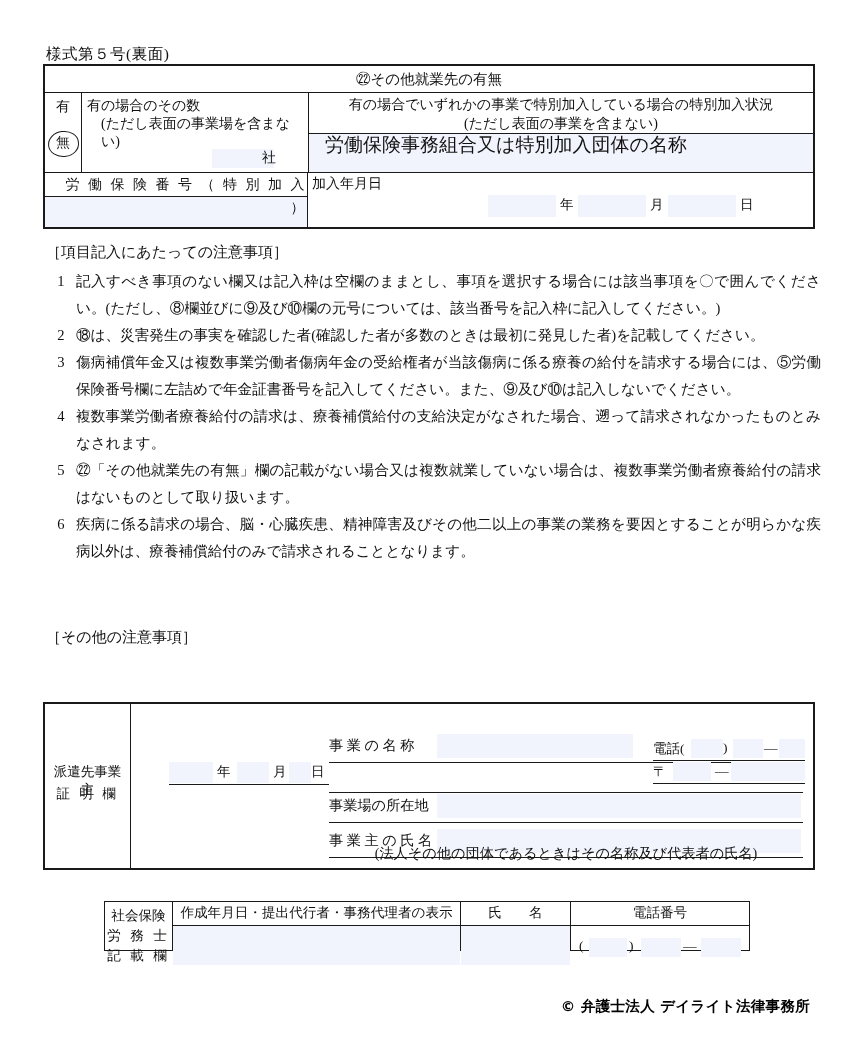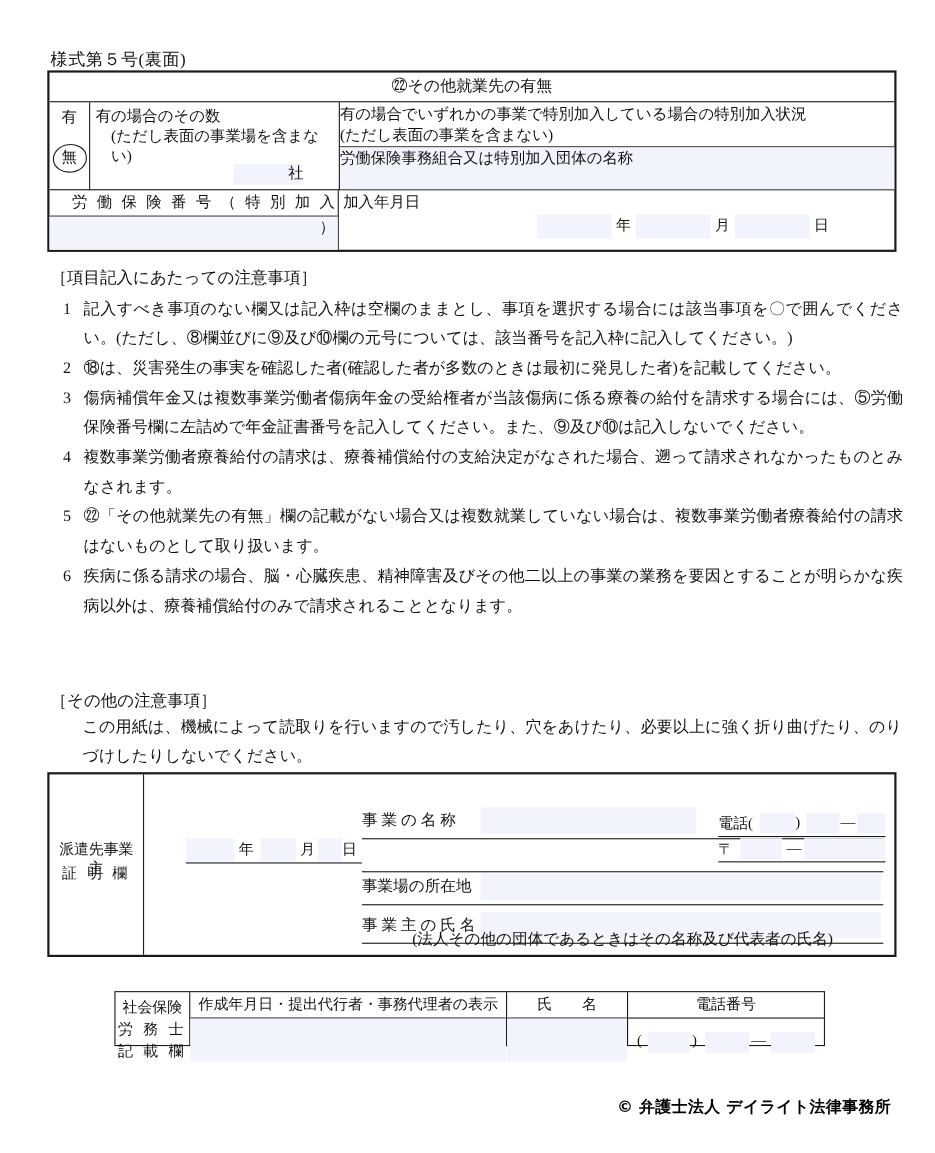--- a/index.html
+++ b/index.html
@@ -110,30 +110,31 @@
     top: 0;
     font-size: 14px;
   }
 
   .c-right {
     flex: 1;
     border-bottom: 1.4px solid #1a1a1a;
     box-sizing: border-box;
   }
   .c-right .ttl {
+    text-align: center;
     font-size: 14px;
     line-height: 19px;
     padding-top: 2px;
     border-bottom: 1.2px solid #1a1a1a;
   }
   .c-right .org {
-    font-size: 14px;
+    font-size: 19px;
     height: 22px;
     line-height: 21px;
-    padding-left: 0;
+    padding-left: 16px;
   }
   .c-right .orgfill {
     height: 16px;
   }
 
   .r3 { display: flex; }
   .c-rhn {
     width: 263px;
     border-right: 1.6px solid #1a1a1a;
     box-sizing: border-box;
@@ -442,21 +443,20 @@
       <div class="note-num">5</div>
       <div class="note-body">㉒「その他就業先の有無」欄の記載がない場合又は複数就業していない場合は、複数事業労働者療養給付の請求はないものとして取り扱います。</div>
     </div>
     <div class="note-item">
       <div class="note-num">6</div>
       <div class="note-body">疾病に係る請求の場合、脳・心臓疾患、精神障害及びその他二以上の事業の業務を要因とすることが明らかな疾病以外は、療養補償給付のみで請求されることとなります。</div>
     </div>
   </div>
 
   <div class="sec-head" style="left:46px; top:628px;">［その他の注意事項］</div>
-  <div id="other-note-para">この用紙は、機械によって読取りを行いますので汚したり、穴をあけたり、必要以上に強く折り曲げたり、のりづけしたりしないでください。</div>
 
   <div id="dispatch-table">
     <div id="dispatch-left">
       <div class="dl1">派遣先事業主</div>
       <div class="dl2">証 明 欄</div>
     </div>
 
     <div id="dispatch-right">
 
 

